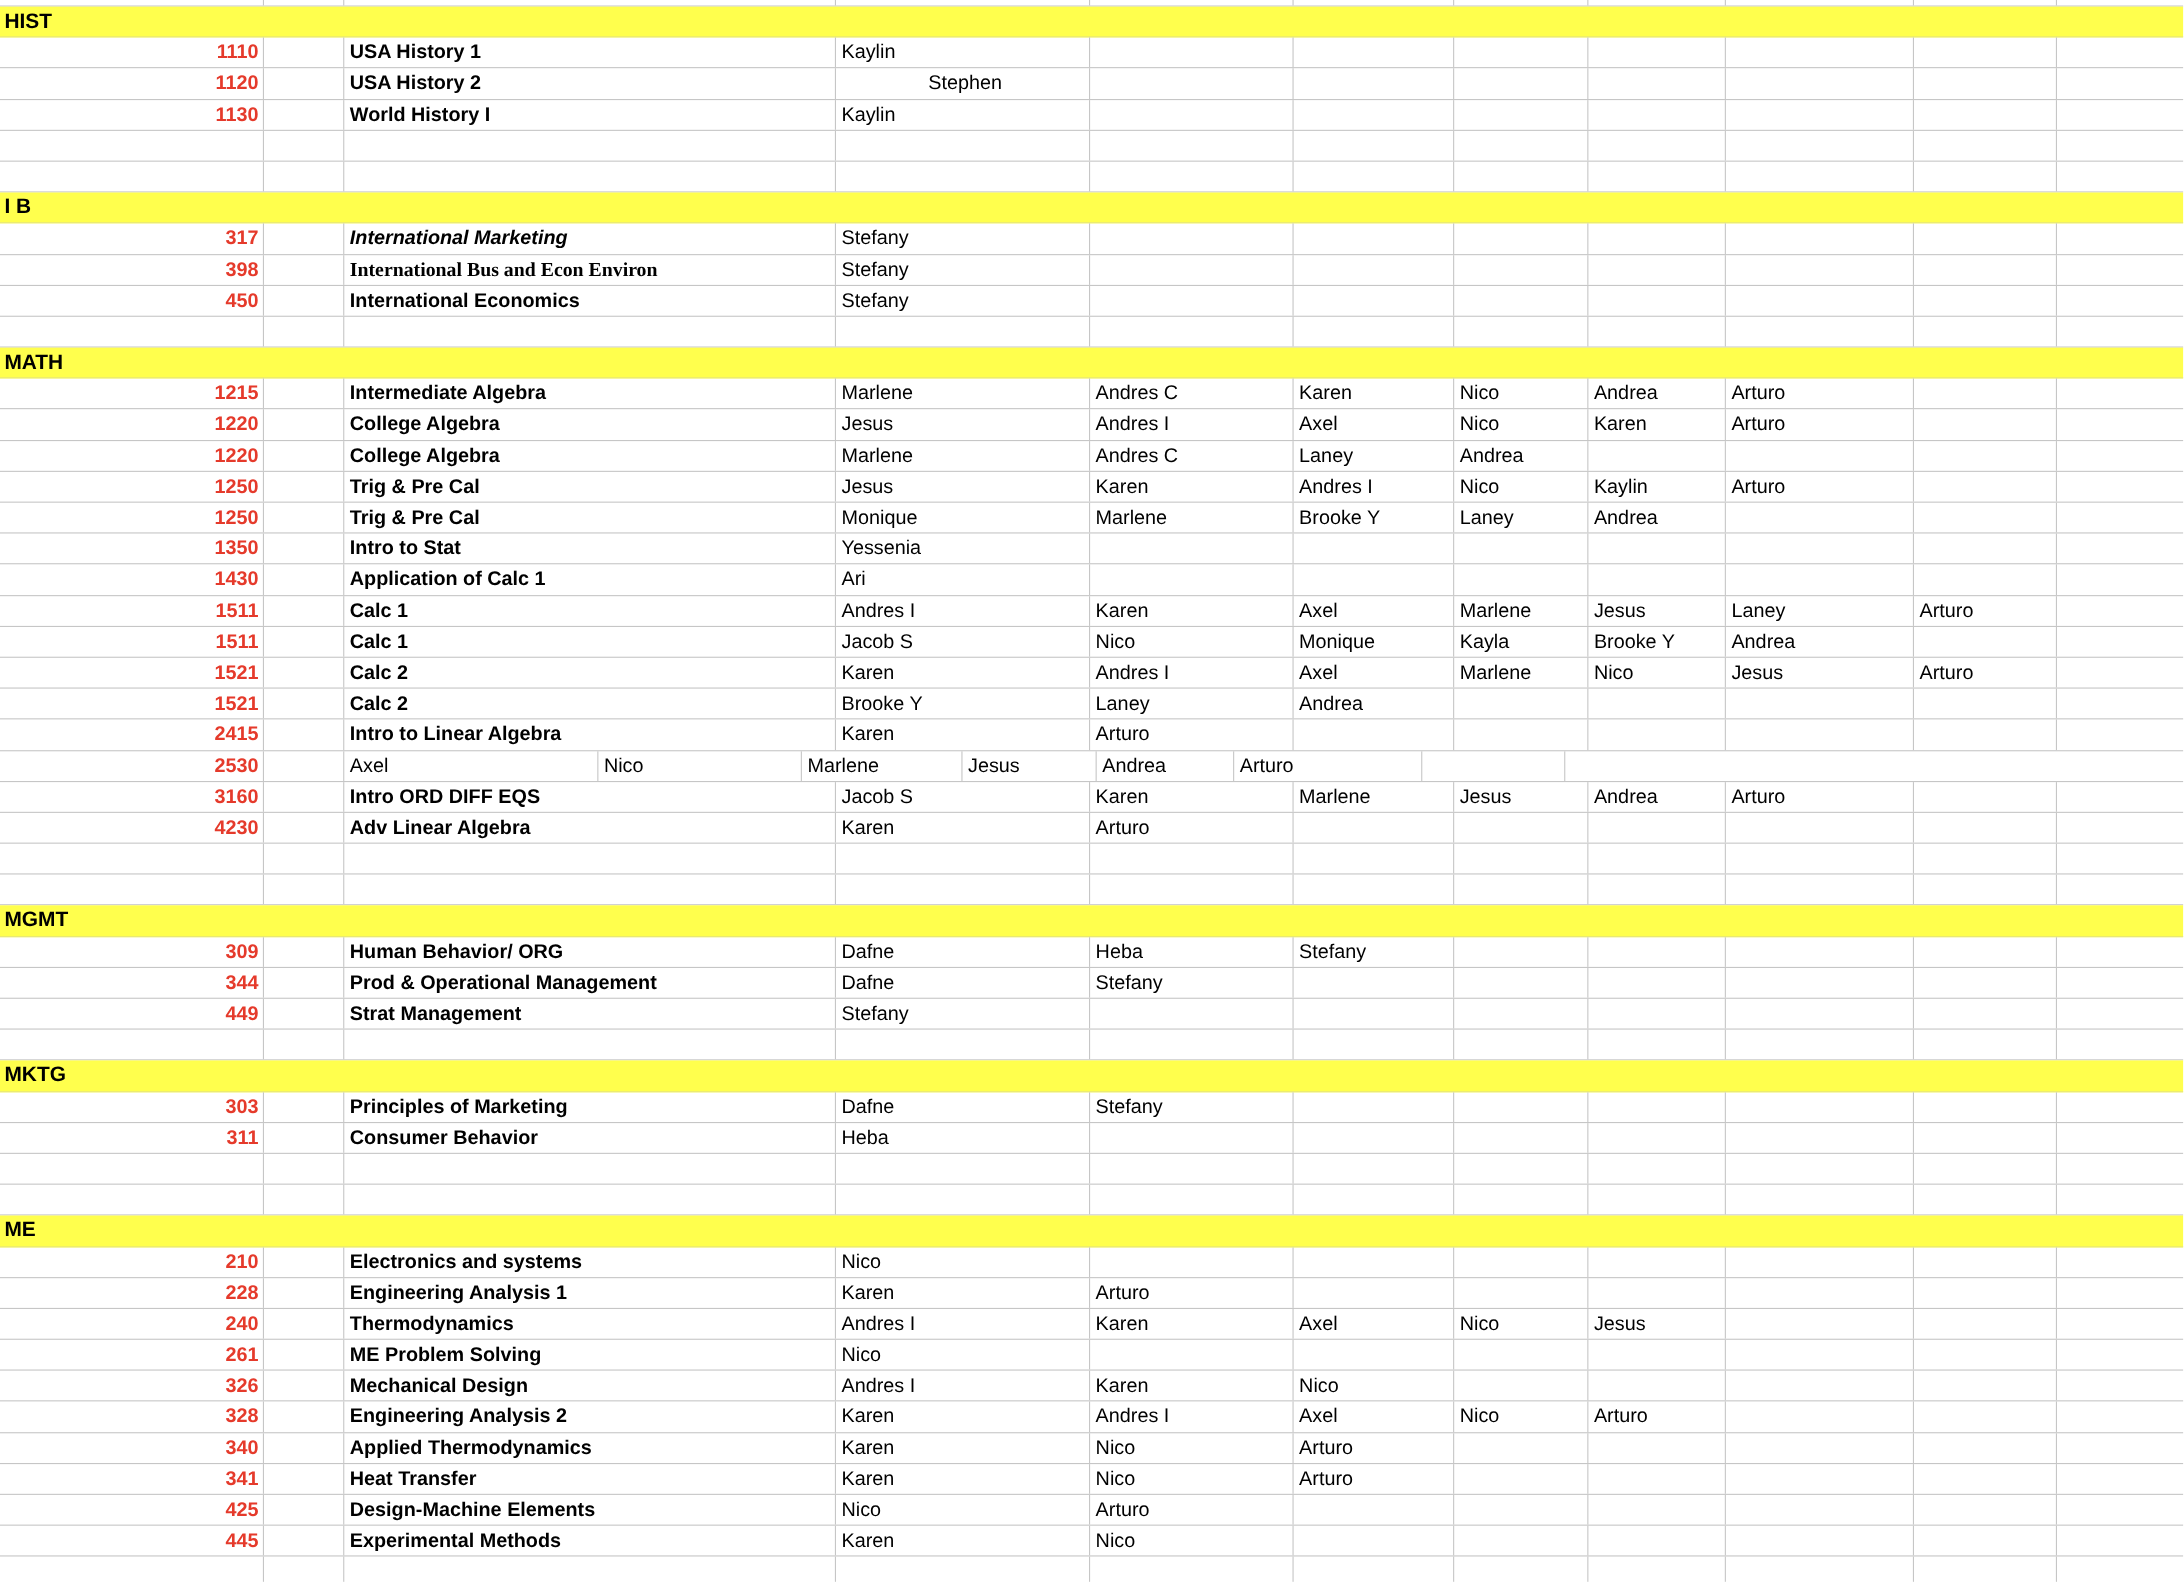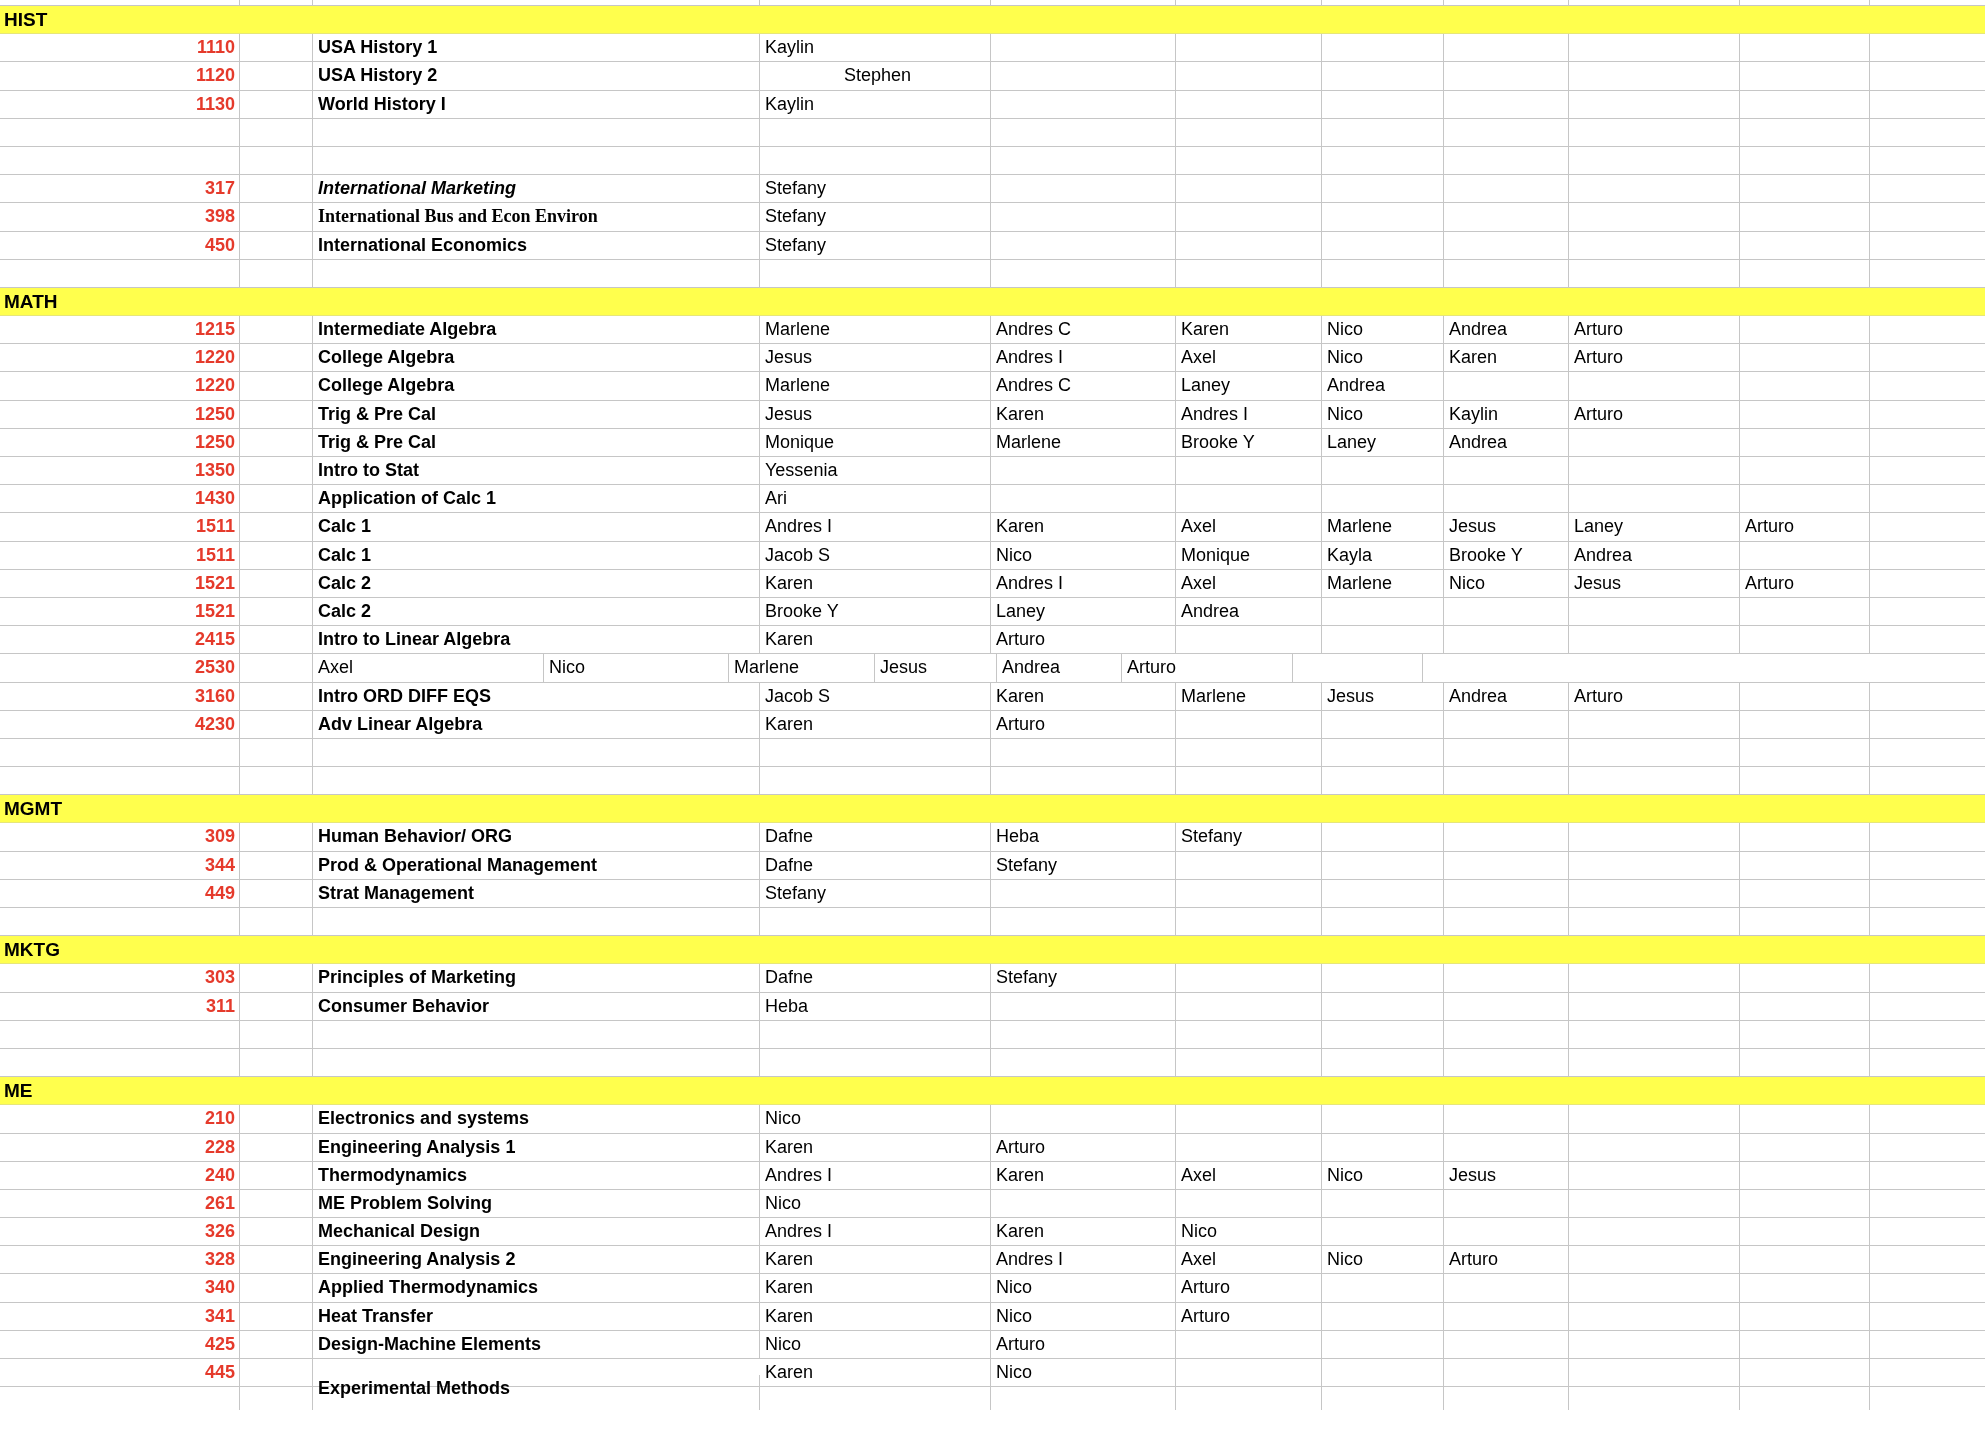--- a/index.html
+++ b/index.html
@@ -128,20 +128,23 @@
       <div class="cell" style="width: 447px;"></div>
       <div class="cell" style="width: 231px;"></div>
       <div class="cell" style="width: 185px;"></div>
       <div class="cell" style="width: 146px;"></div>
       <div class="cell" style="width: 122px;"></div>
       <div class="cell" style="width: 125px;"></div>
       <div class="cell" style="width: 171px;"></div>
       <div class="cell" style="width: 130px;"></div>
       <div class="cell" style="width: 115px;"></div>
     </div>
+    <div class="row section" style="background: rgb(255, 255, 77);">
+      <div class="cell section-label">I B</div>
+    </div>
     <div class="row course">
       <div class="cell num" style="color: rgb(229, 58, 43); width: 240px;">317</div>
       <div class="cell" style="width: 73px;"></div>
       <div class="cell course" style="width: 447px; font-style: italic;">International Marketing</div>
       <div class="cell tutor" style="width: 231px;">Stefany</div>
       <div class="cell" style="width: 185px;"></div>
       <div class="cell" style="width: 146px;"></div>
       <div class="cell" style="width: 122px;"></div>
       <div class="cell" style="width: 125px;"></div>
       <div class="cell" style="width: 171px;"></div>
@@ -636,21 +639,21 @@
       <div class="cell" style="width: 146px;"></div>
       <div class="cell" style="width: 122px;"></div>
       <div class="cell" style="width: 125px;"></div>
       <div class="cell" style="width: 171px;"></div>
       <div class="cell" style="width: 130px;"></div>
       <div class="cell" style="width: 115px;"></div>
     </div>
     <div class="row course">
       <div class="cell num" style="color: rgb(229, 58, 43); width: 240px;">445</div>
       <div class="cell" style="width: 73px;"></div>
-      <div class="cell course" style="width: 447px; margin-top: 16px;">Experimental Methods</div>
+      <div class="cell course" style="width: 447px;">Experimental Methods</div>
       <div class="cell tutor" style="width: 231px;">Karen</div>
       <div class="cell tutor" style="width: 185px;">Nico</div>
       <div class="cell" style="width: 146px;"></div>
       <div class="cell" style="width: 122px;"></div>
       <div class="cell" style="width: 125px;"></div>
       <div class="cell" style="width: 171px;"></div>
       <div class="cell" style="width: 130px;"></div>
       <div class="cell" style="width: 115px;"></div>
     </div>
     <div class="row partial-bottom">

